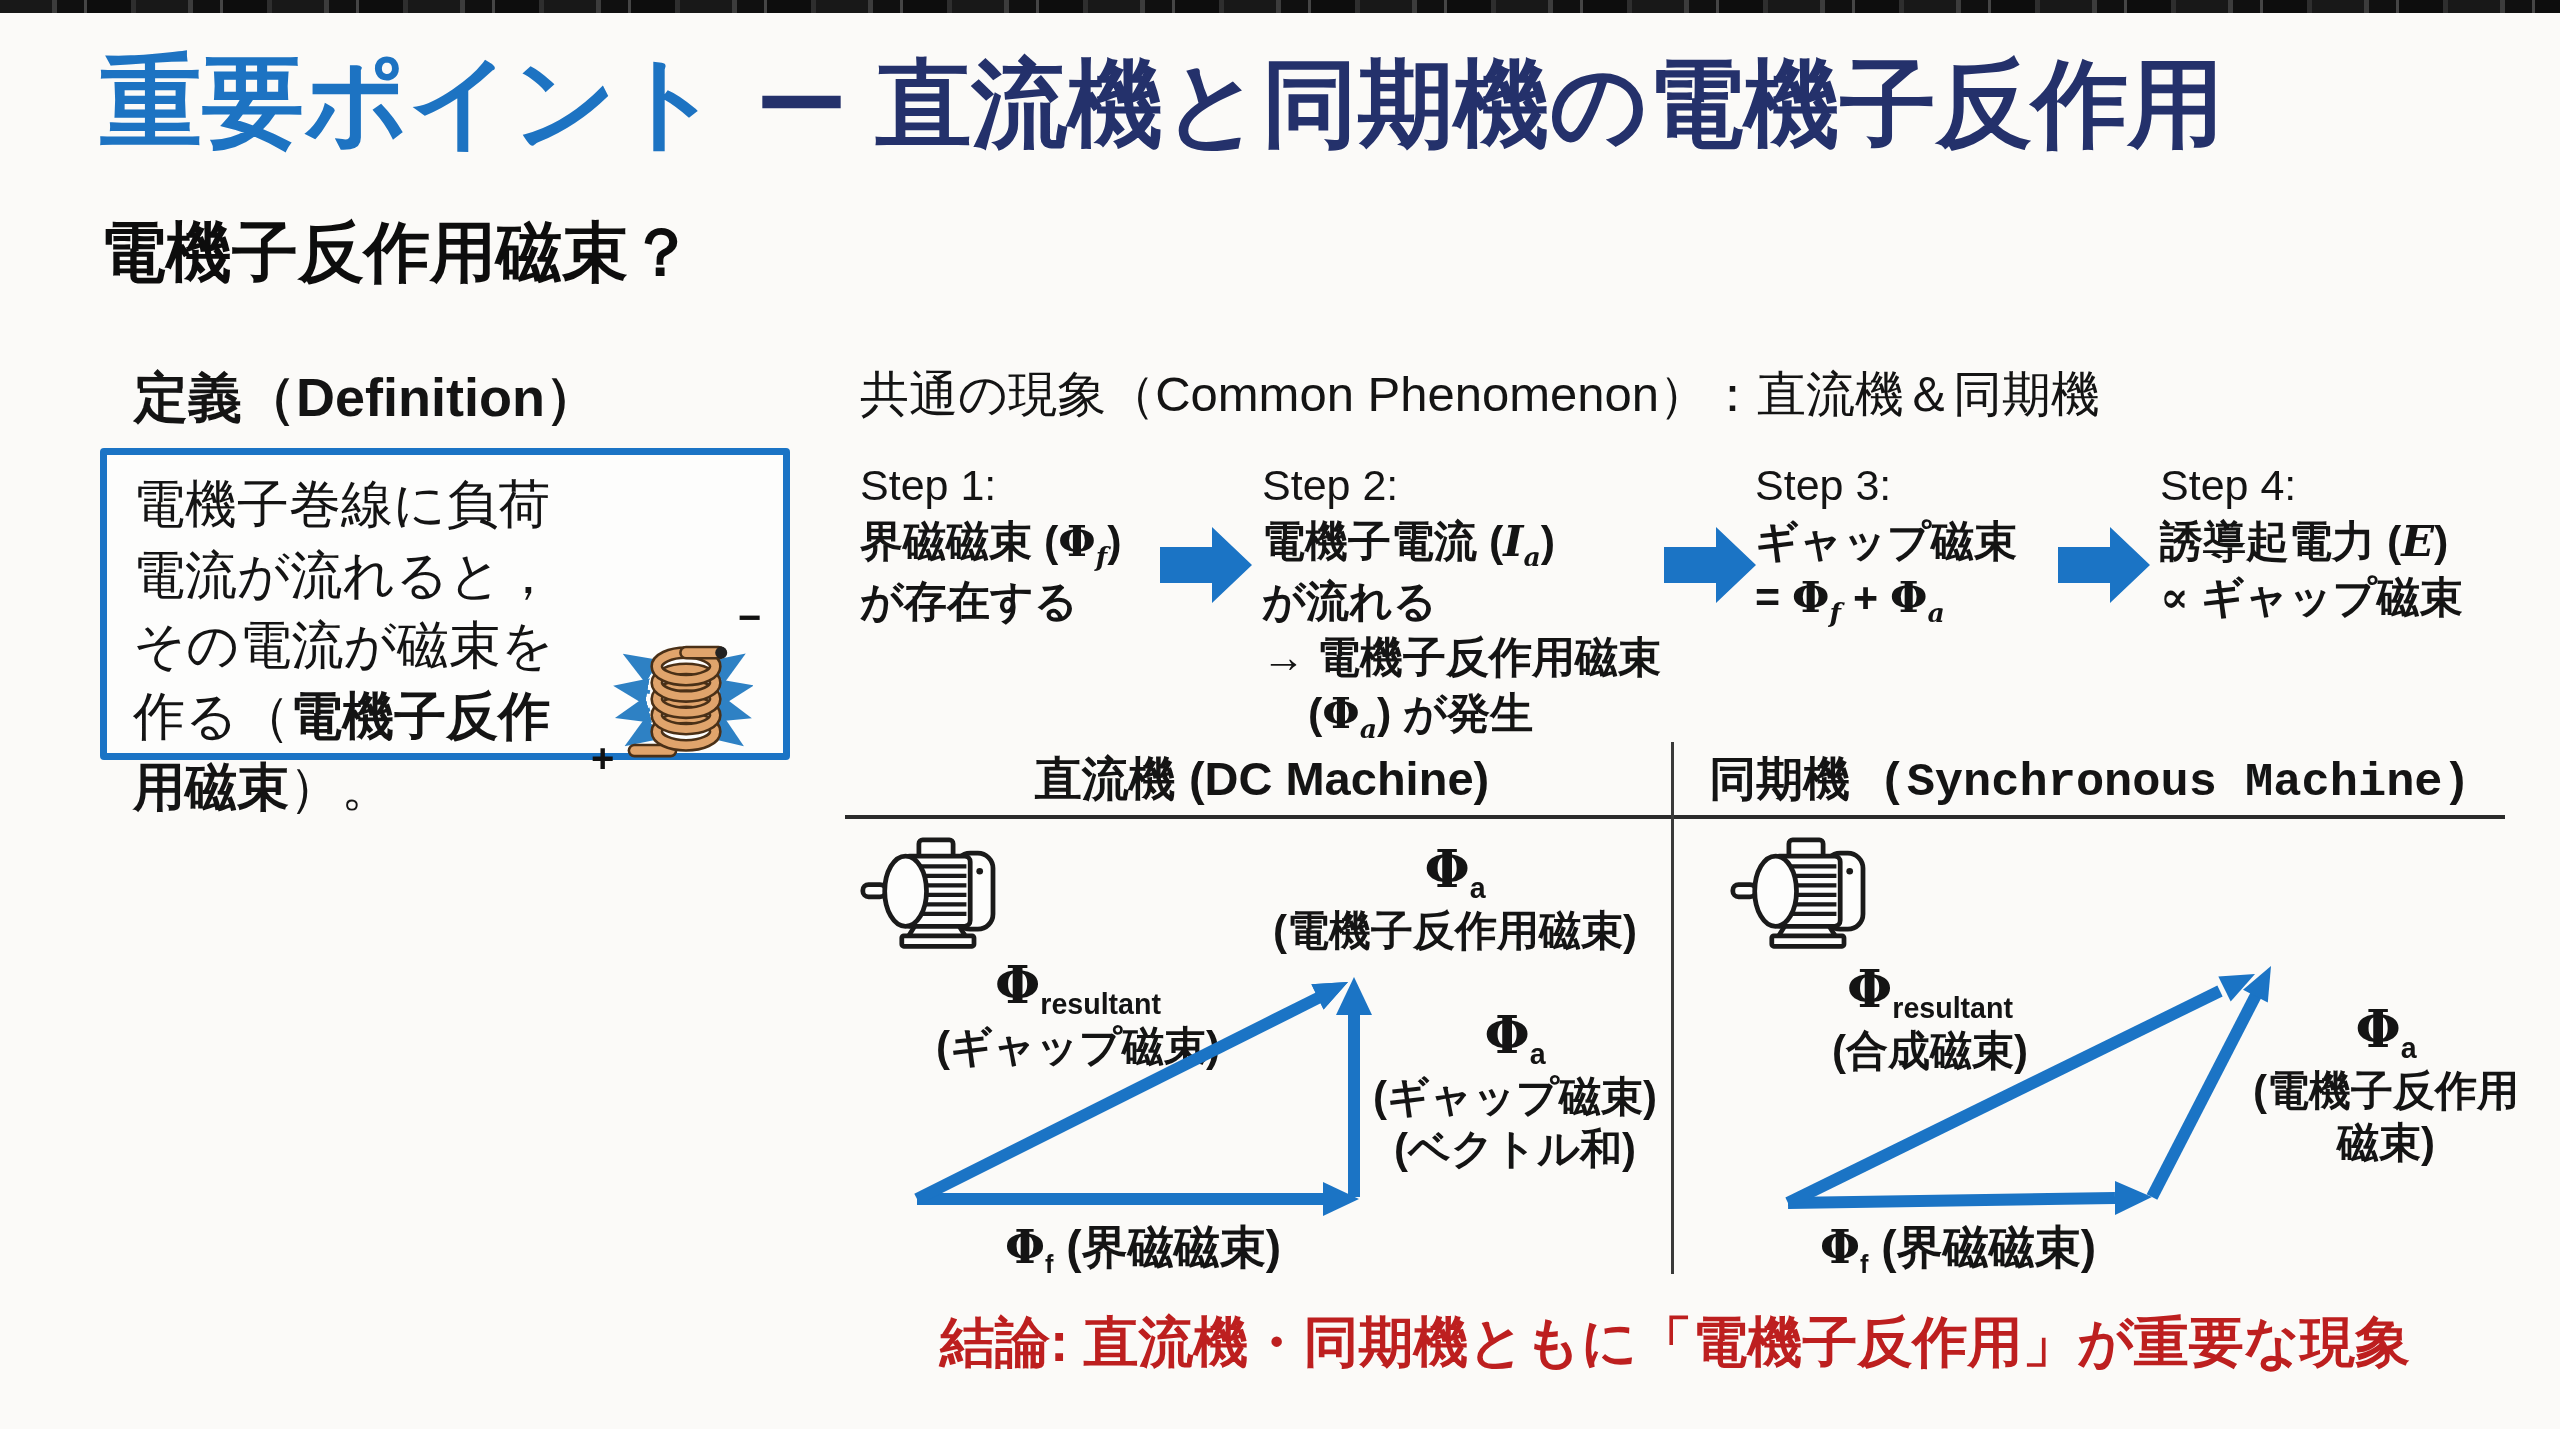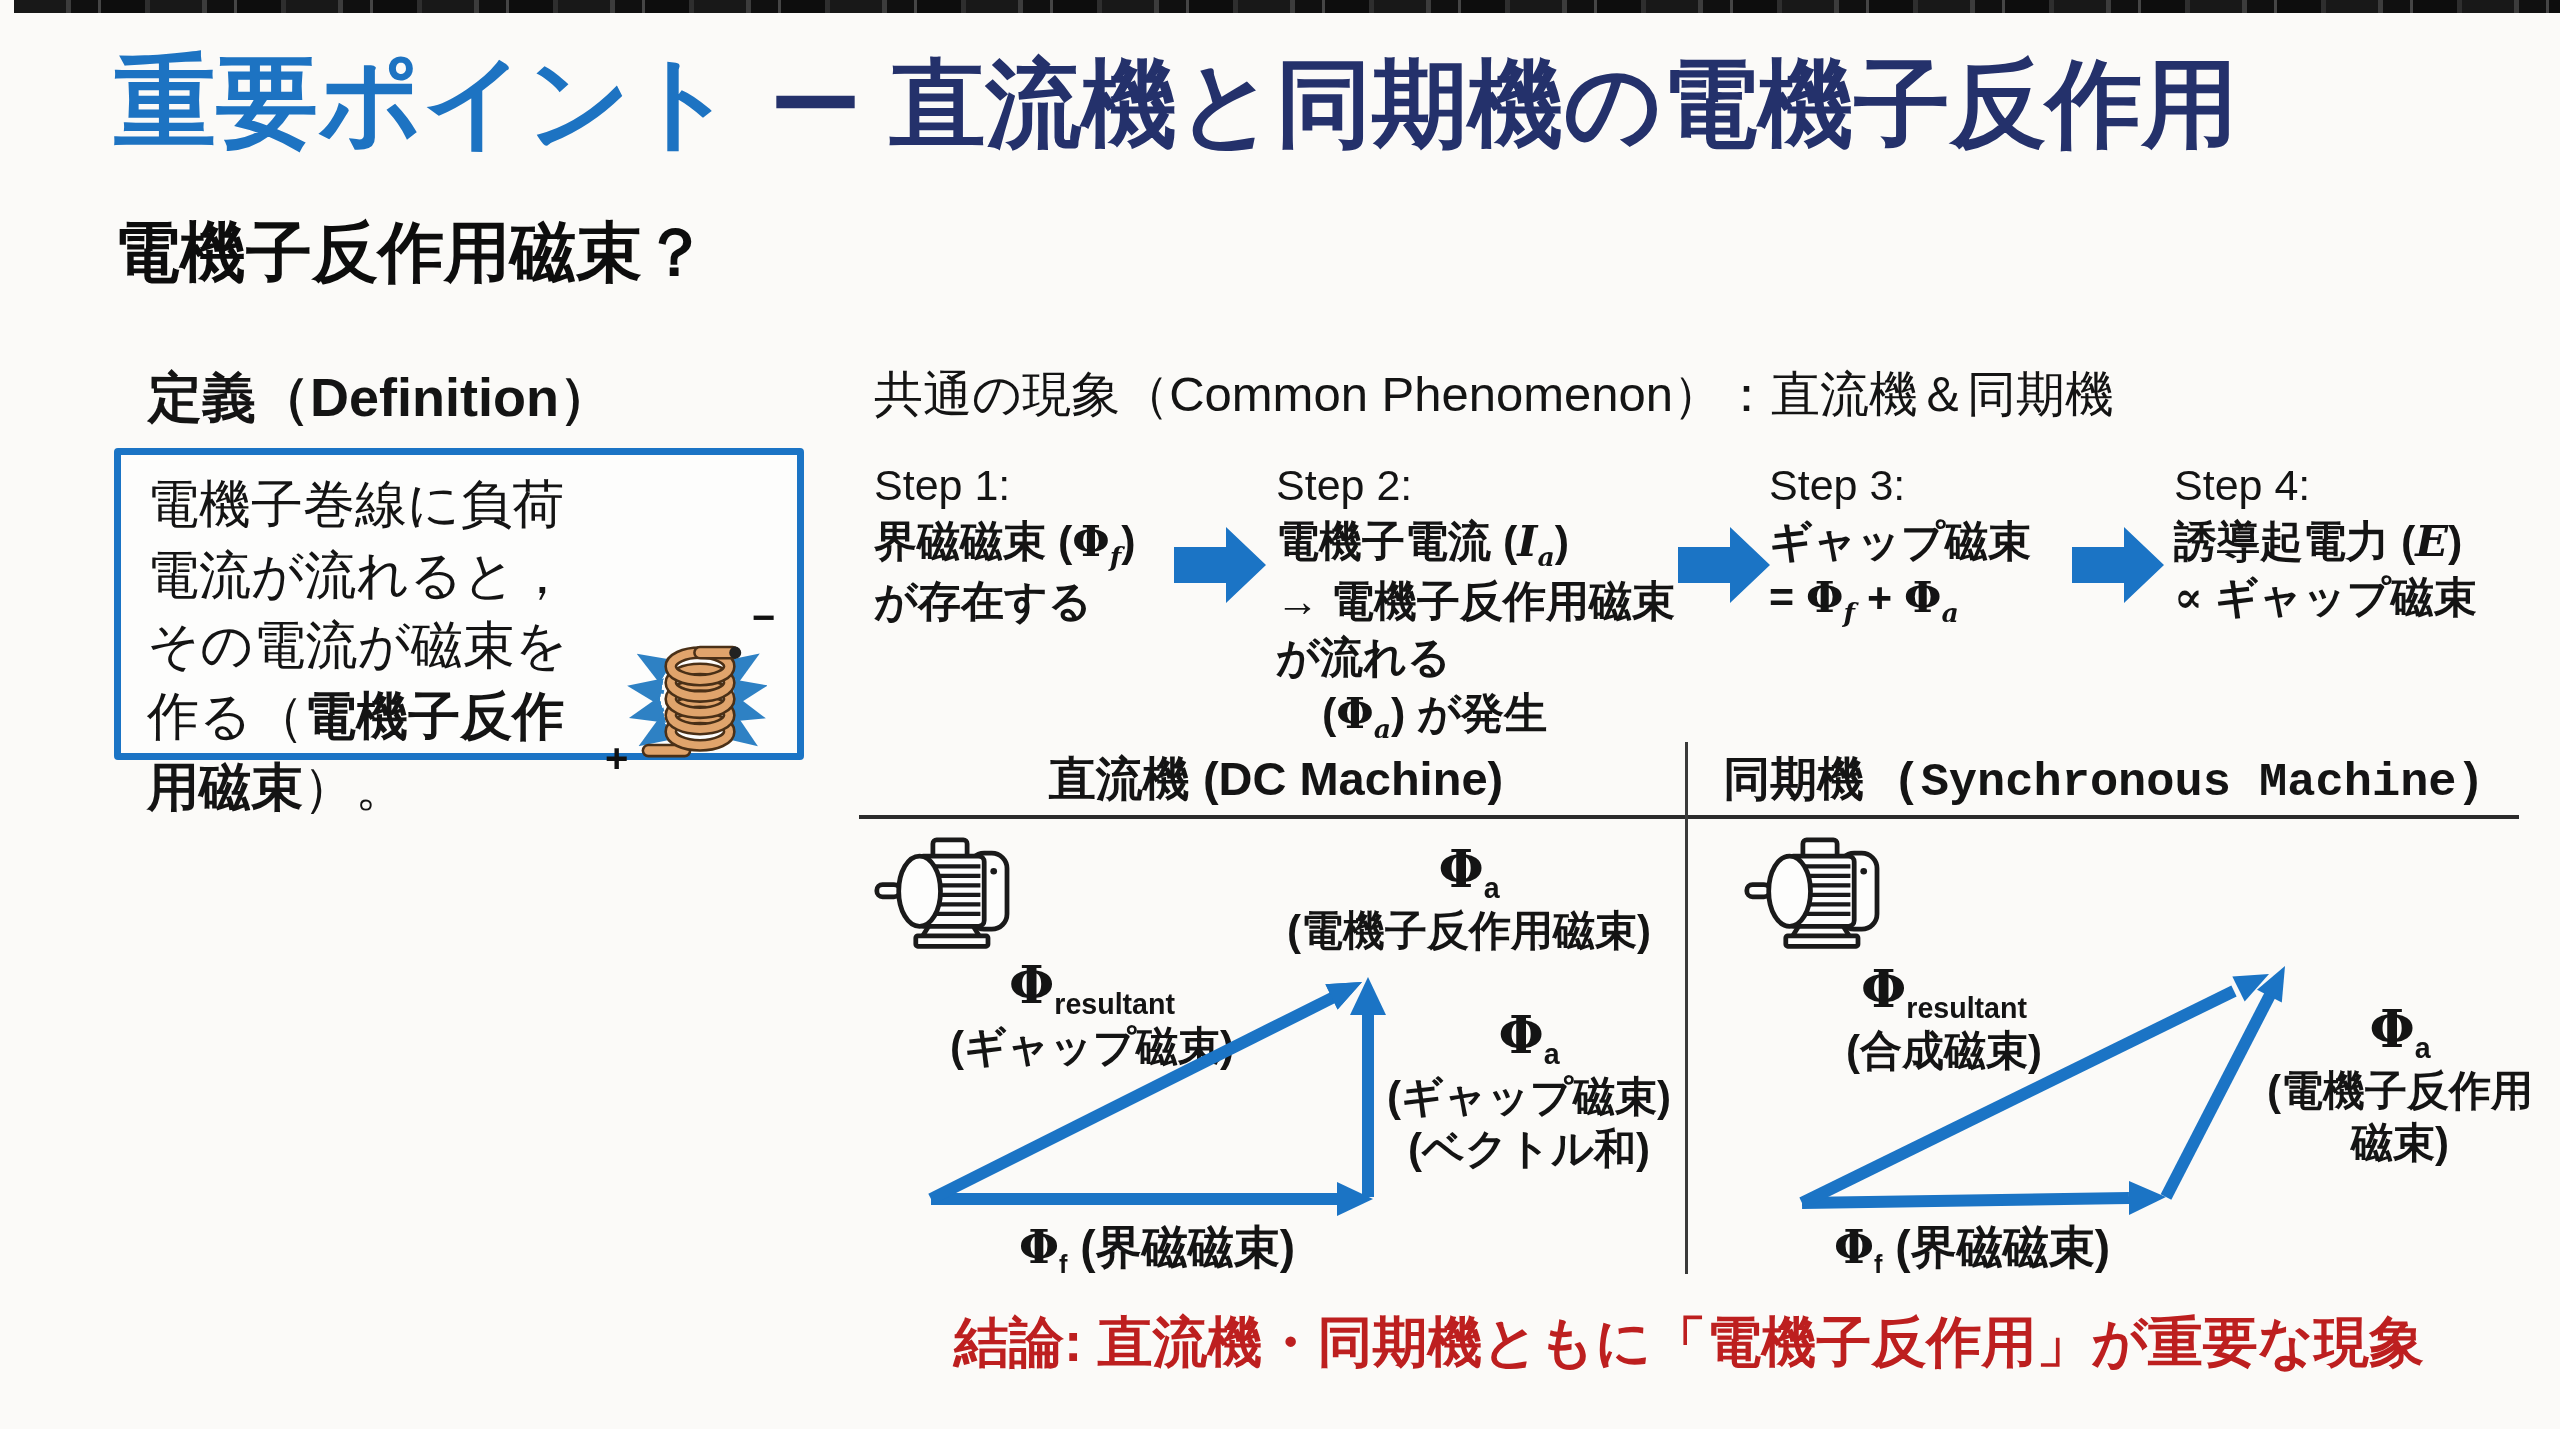--- a/index.html
+++ b/index.html
@@ -2,21 +2,21 @@
 <html style="--accent: #1b74c5; --title_blue: #1d73c2; --title_navy: #24316b; --red: #bd1f1f; --ink: #141414; --coil: #e0a46c; --coil_dark: #4a3017; --line: #2b2b2b;"><head>
 <meta charset="utf-8">
 <style>
   :root{
     --accent:#1b74c5; --title_blue:#1d73c2; --title_navy:#24316b;
     --red:#bd1f1f; --ink:#141414; --coil:#e0a46c; --coil_dark:#4a3017; --line:#2b2b2b;
   }
   *{margin:0;padding:0;box-sizing:border-box;}
   html,body{width:2560px;height:1429px;}
   body{font-family:"Liberation Sans","DejaVu Sans",sans-serif;background:#fbfaf8;color:var(--ink);overflow:hidden;}
-  .slide{position:relative;width:2458px;height:1429px;background:#fbfaf8;margin-left:14px;}
+  .slide{position:relative;width:2458px;height:1429px;background:#fbfaf8;}
 
   .top-strip{position:absolute;left:0;top:0;width:2560px;height:13px;
     background-color:#161616;
     background-image:repeating-linear-gradient(90deg,#181818 0 52px,#3c3c3c 52px 57px,#101010 57px 84px,#454545 84px 87px,#0d0d0d 87px 131px,#2e2e2e 131px 136px);}
 
   .title{position:absolute;left:100px;top:44px;white-space:nowrap;font-weight:700;line-height:1.15;}
   .title .t-blue{color:var(--title_blue);font-size:102px;}
   .title .t-sep{color:var(--title_navy);font-size:92px;margin:0 28px 0 34px;}
   .title .t-navy{color:var(--title_navy);font-size:96px;}
 
@@ -143,22 +143,22 @@
     <div class="ln">が存在する</div>
   </div>
 
   <svg class="block-arrow" id="arrow-1" viewBox="0 0 92 76">
       <polygon points="0,20 52,20 52,0 92,38 52,76 52,56 0,56" fill="#1b74c5"></polygon>
     </svg>
 
   <div class="step" id="step-2">
     <div class="lbl">Step 2:</div>
     <div class="ln">電機子電流 (<span class="math it">I</span><sub>a</sub>)</div>
+    <div class="ln">が流れる</div>
     <div class="ln">→ 電機子反作用磁束</div>
-    <div class="ln">が流れる</div>
     <div class="ln indent">(<span class="math">Φ</span><sub>a</sub>) が発生</div>
   </div>
 
   <svg class="block-arrow" id="arrow-2" viewBox="0 0 92 76">
       <polygon points="0,20 52,20 52,0 92,38 52,76 52,56 0,56" fill="#1b74c5"></polygon>
     </svg>
 
   <div class="step" id="step-3">
     <div class="lbl">Step 3:</div>
     <div class="ln">ギャップ磁束</div>

